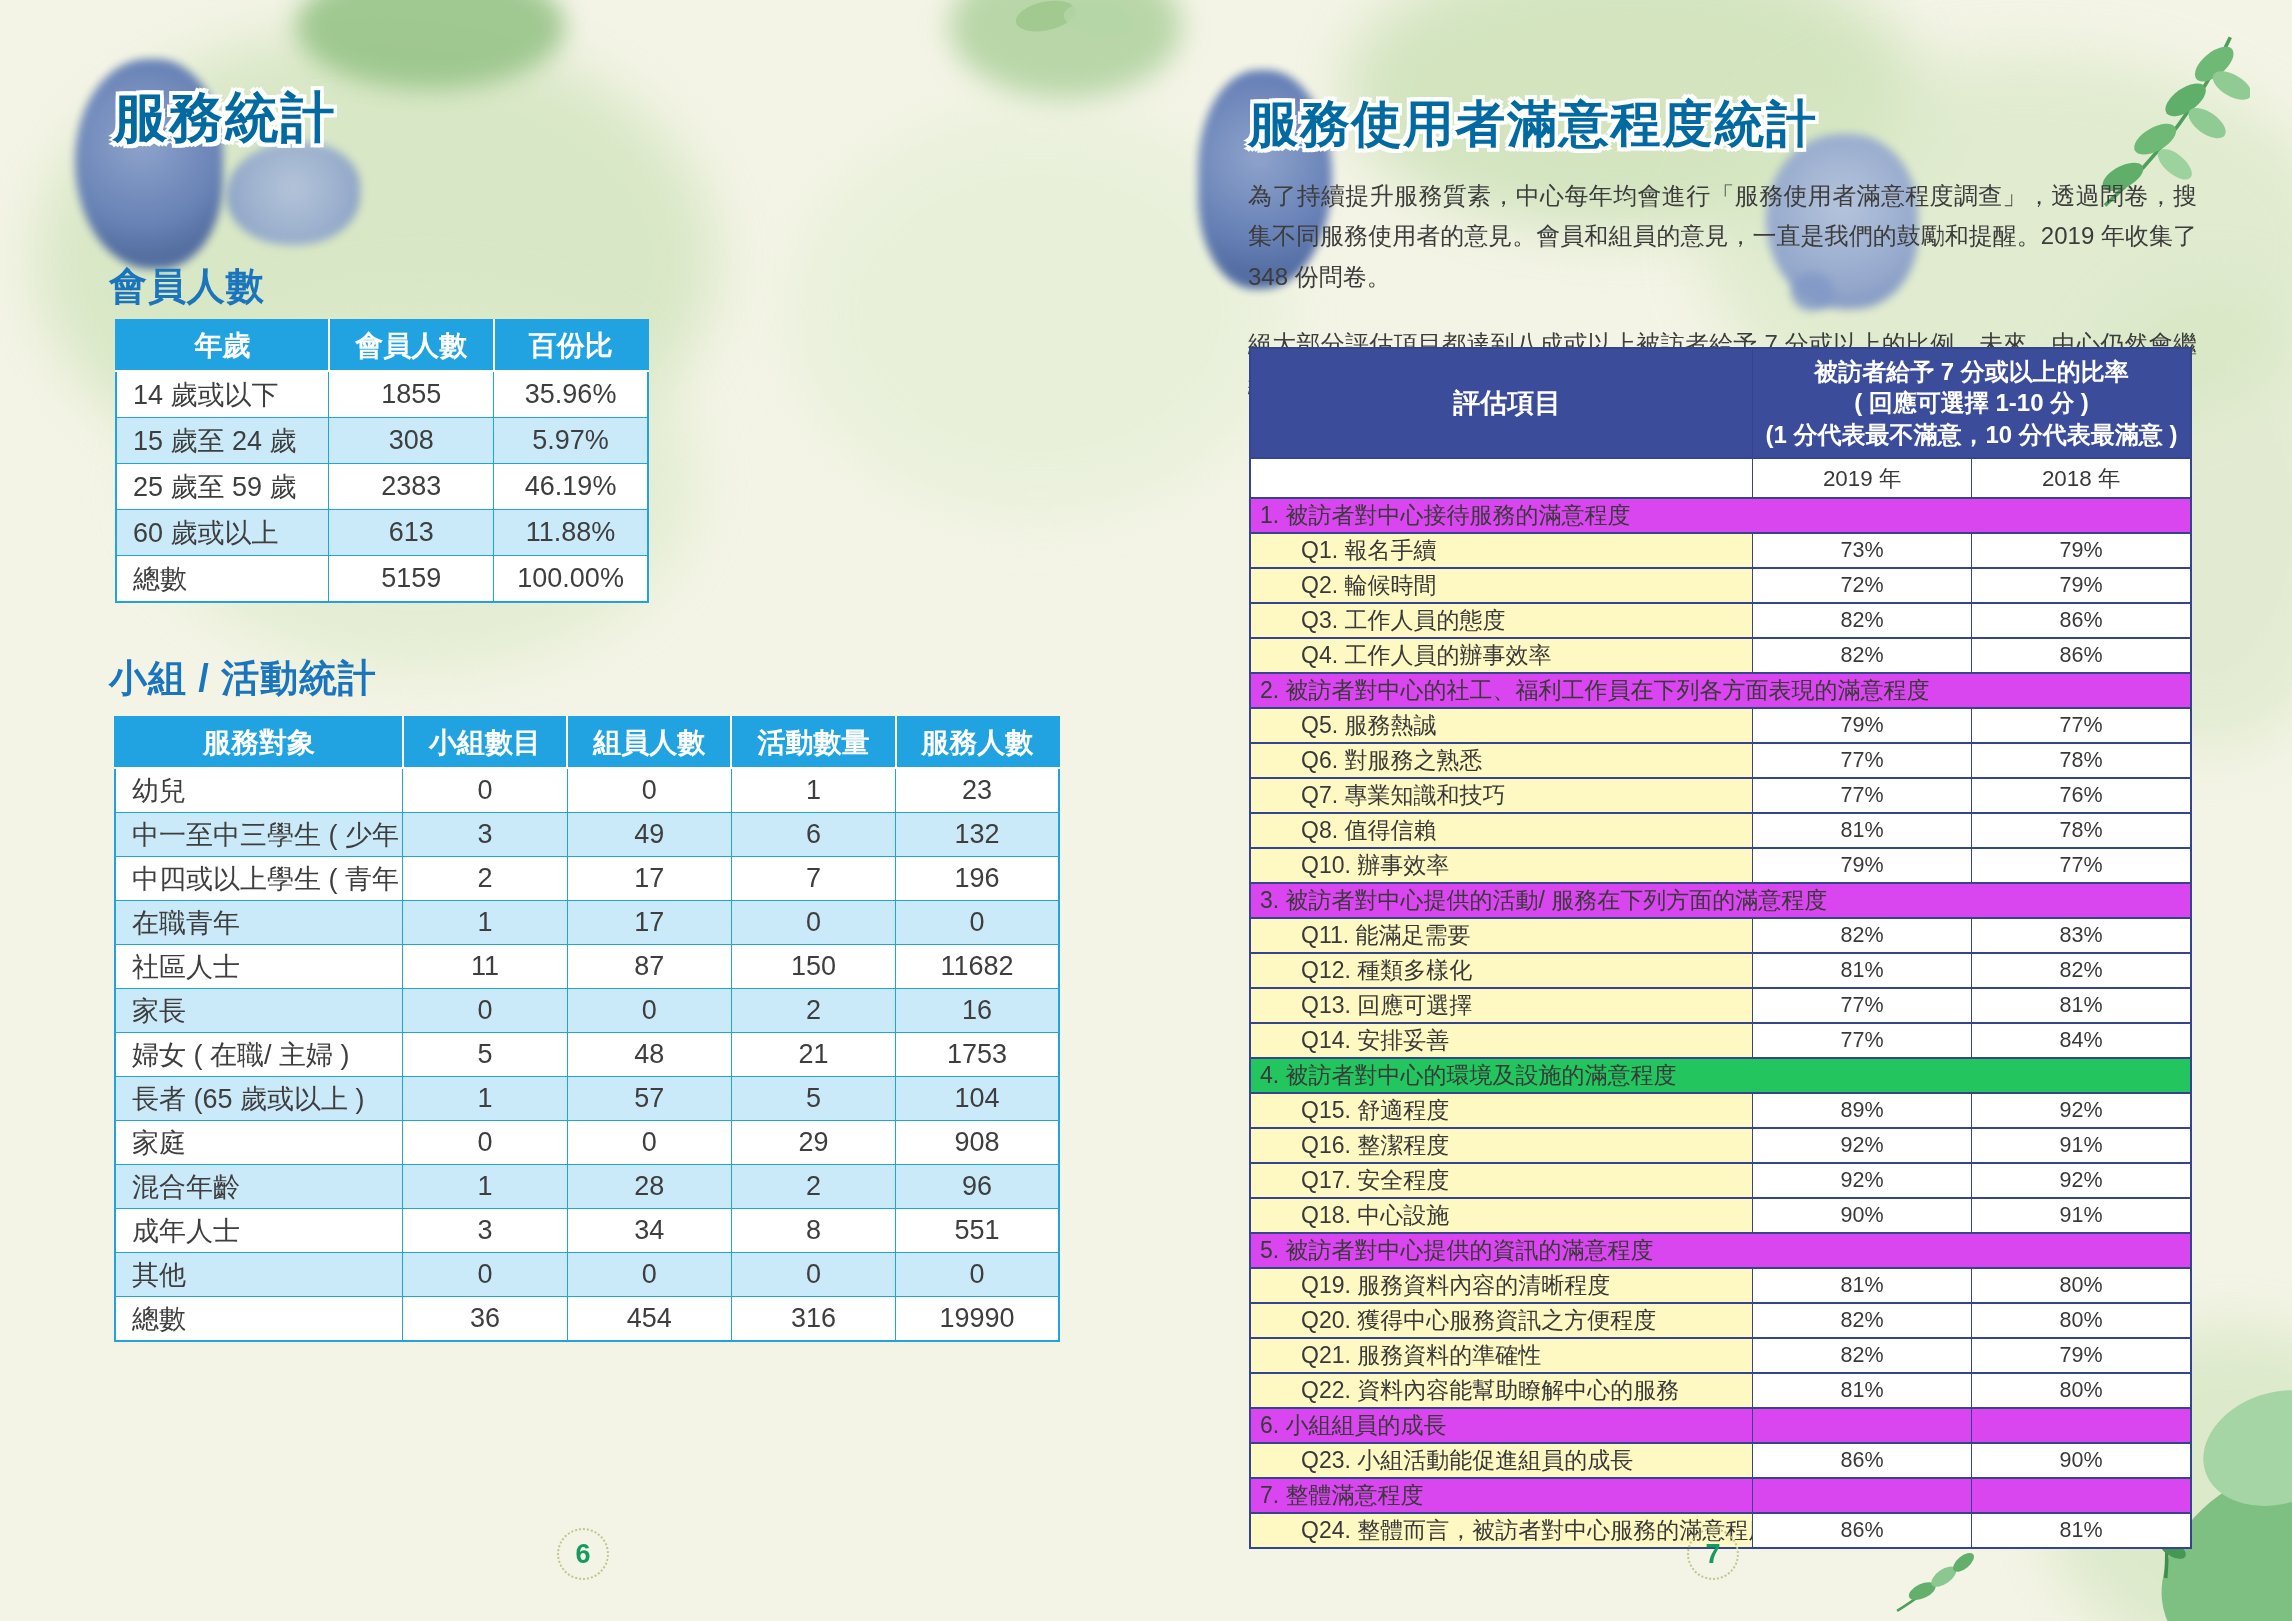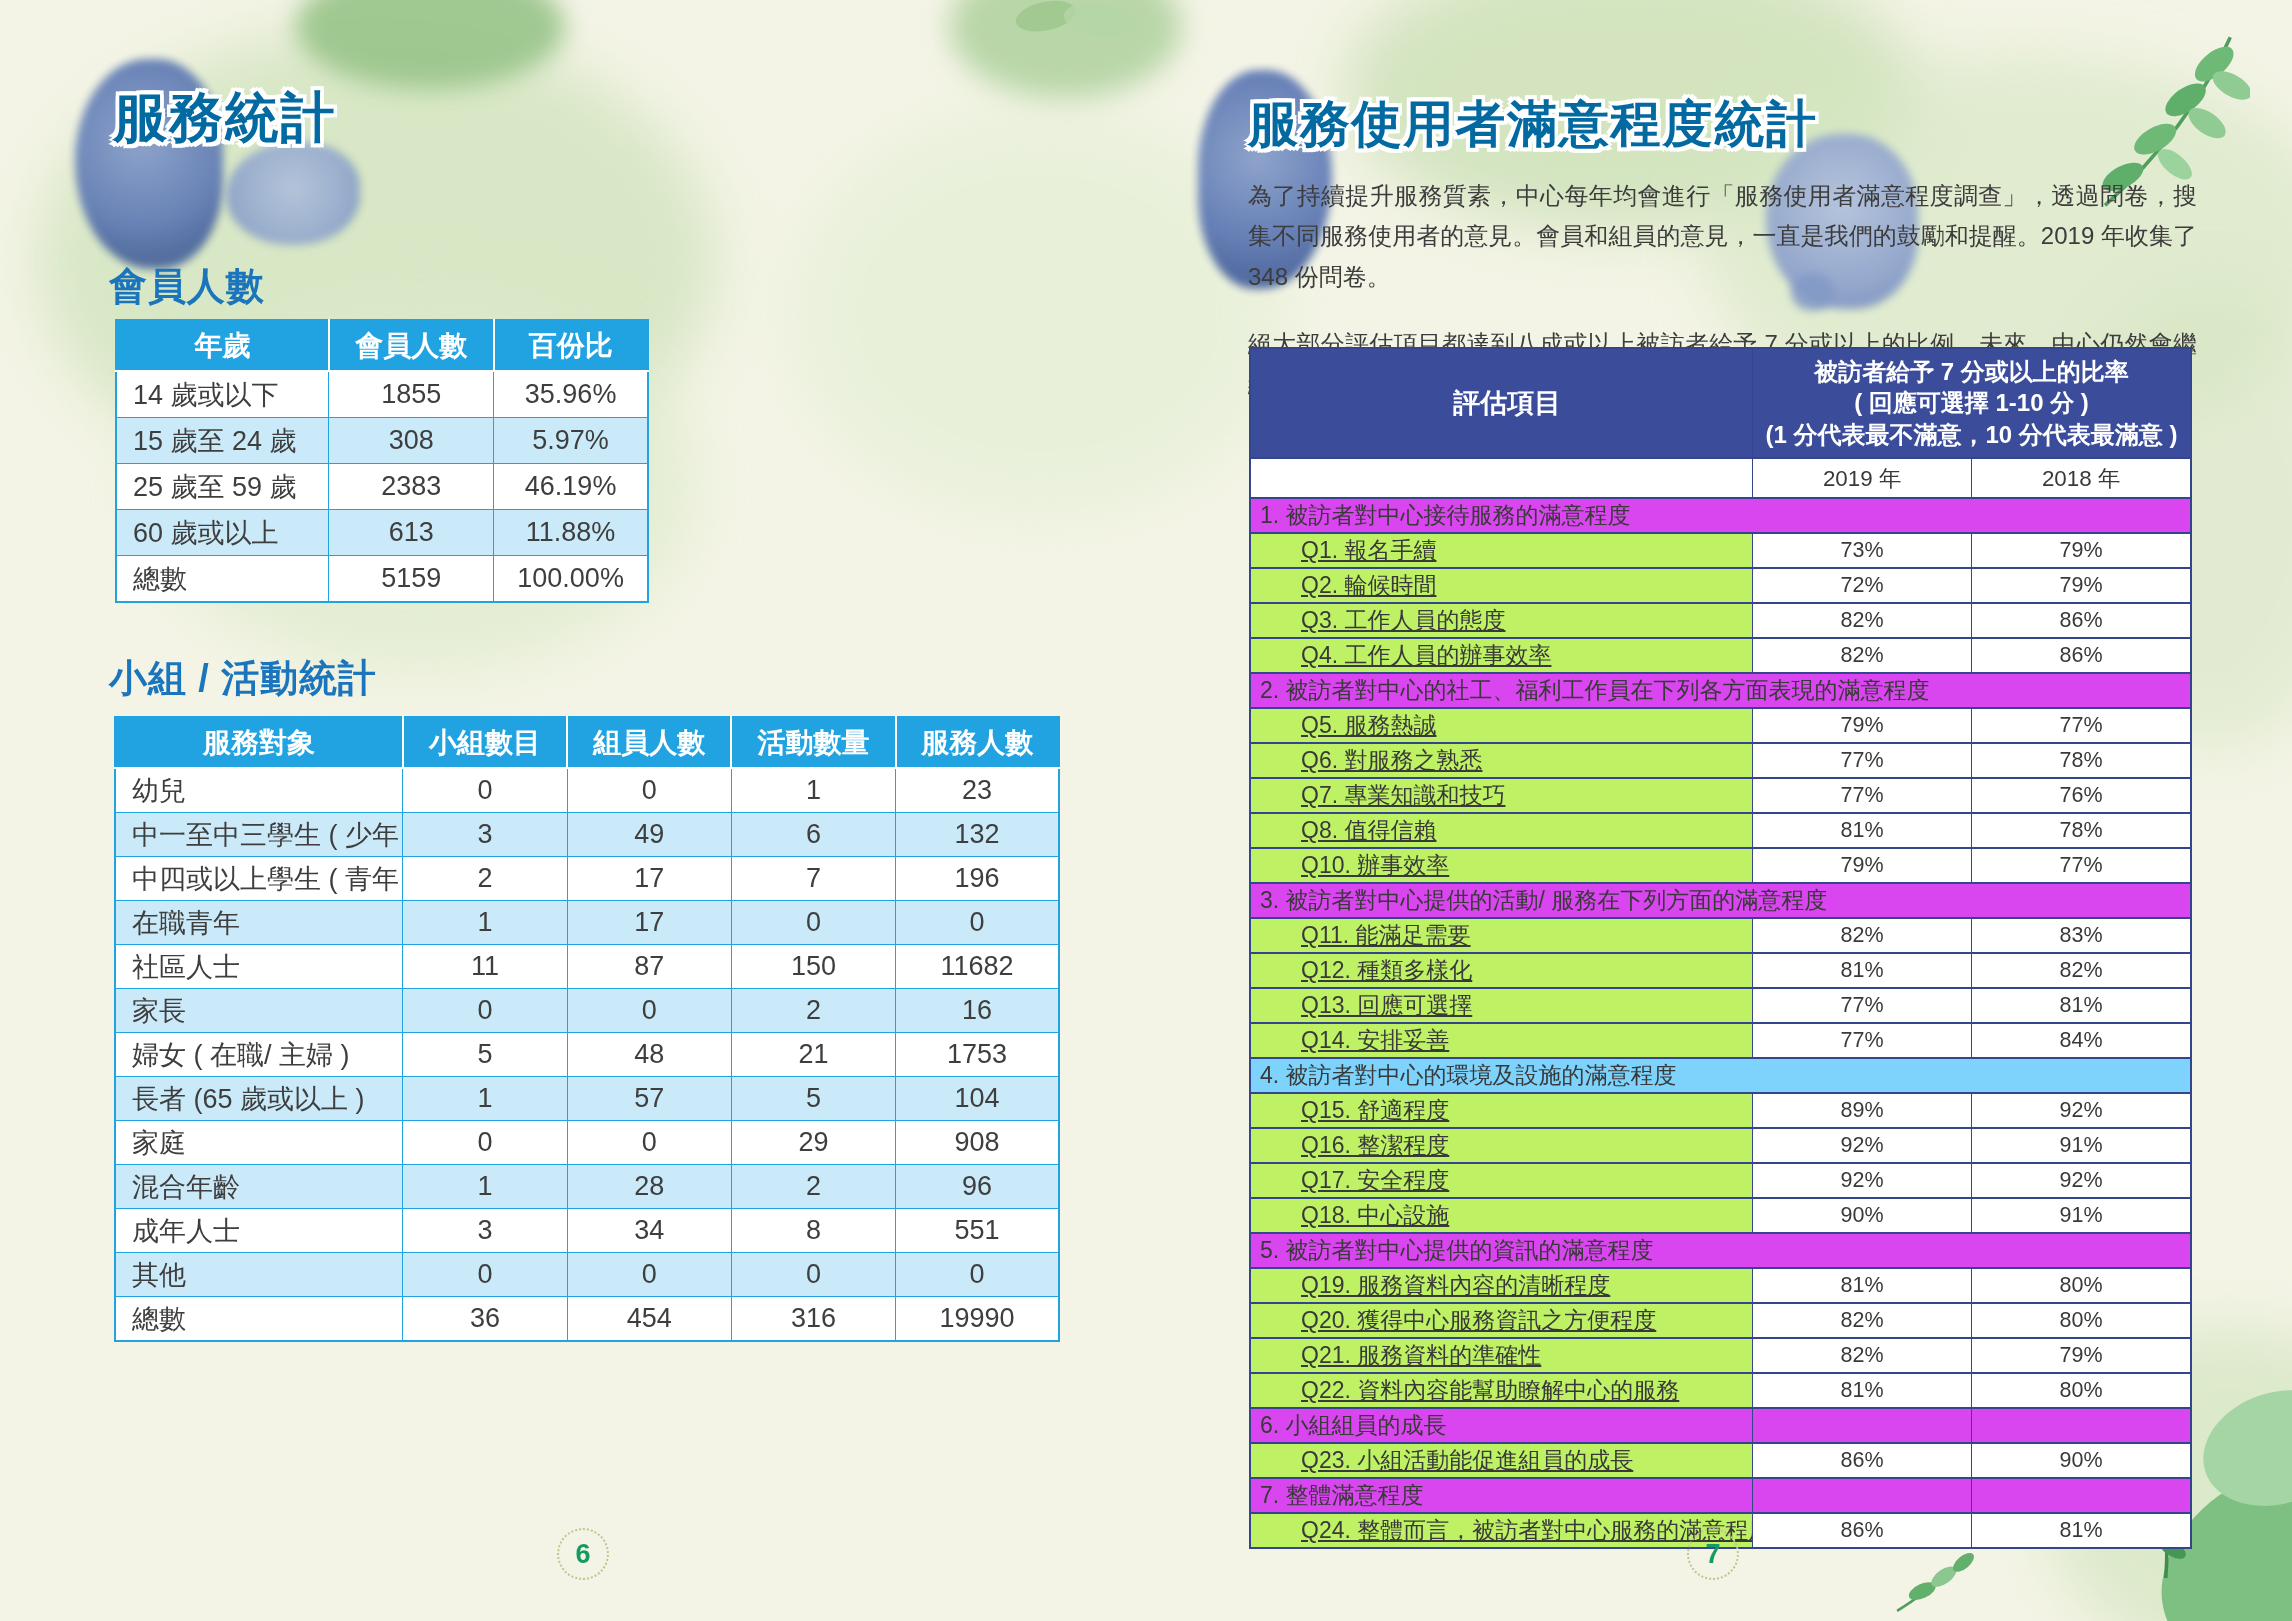--- a/index.html
+++ b/index.html
@@ -72,23 +72,23 @@
   .para-block p{margin:0 0 27px 0;font-size:24px;line-height:1.68;color:#3C3C3C;text-align:justify;}
 
   .t-sat{left:103px;top:347px;width:943px;border:2.7px solid #35458D;}
   .t-sat th{background:#3B4C9B;color:#fff;border:1.8px solid #35458D;}
   .t-sat .item-head{font-size:27px;font-weight:700;text-align:center;padding-left:12.5px;height:106px;}
   .t-sat .rate-head{font-size:24px;font-weight:700;text-align:center;line-height:1.3;}
   .t-sat td{border:1.8px solid #35458D;border-top-width:2.7px;border-bottom-width:2.7px;font-size:23px;color:#393939;overflow:hidden;white-space:nowrap;}
   .t-sat .year-cell{height:36px;text-align:center;font-size:22.4px;background:#fff;}
   .t-sat .year-spacer{background:#fff;}
   .t-sat .sec-lav{background:#d946ef;}
-  .t-sat .sec-white{background:#7dd3fc;}
+  .t-sat .sec-white{background:#22c55e;}
   .t-sat .sec-label{height:31px;text-align:left;padding-left:9px;}
-  .t-sat .q-label{height:31px;text-align:left;padding-left:50px;background:#bef264;text-decoration:underline;}
+  .t-sat .q-label{height:31px;text-align:left;padding-left:50px;background:#fef9c3;}
   .t-sat .q-val{text-align:center;font-size:21.5px;background:#fff;}
 
   .page-num{
     position:absolute;width:48px;height:48px;border-radius:50%;
     border:2.7px dotted #C2C48D;color:#149B5F;font-size:27px;font-weight:700;
     display:flex;align-items:center;justify-content:center;background:transparent;
   }
   .pn-left{left:557px;top:1528px;}
   .pn-right{left:541px;top:1528px;}
   svg{display:block;}

